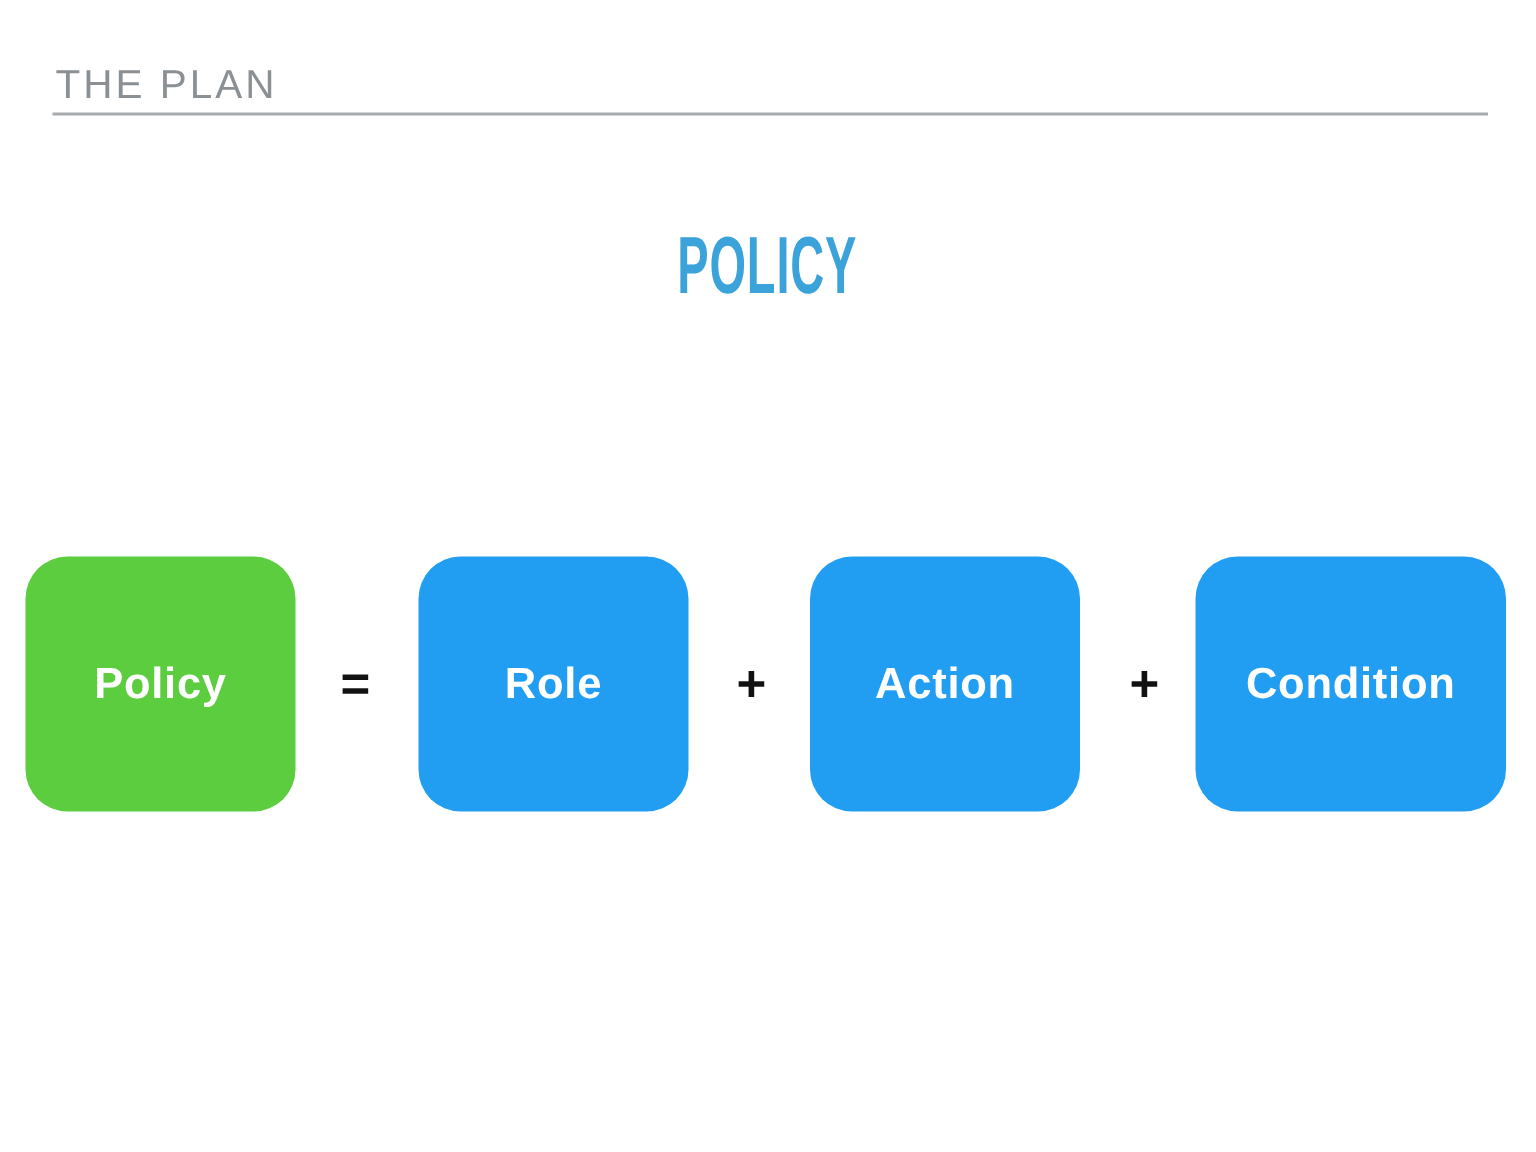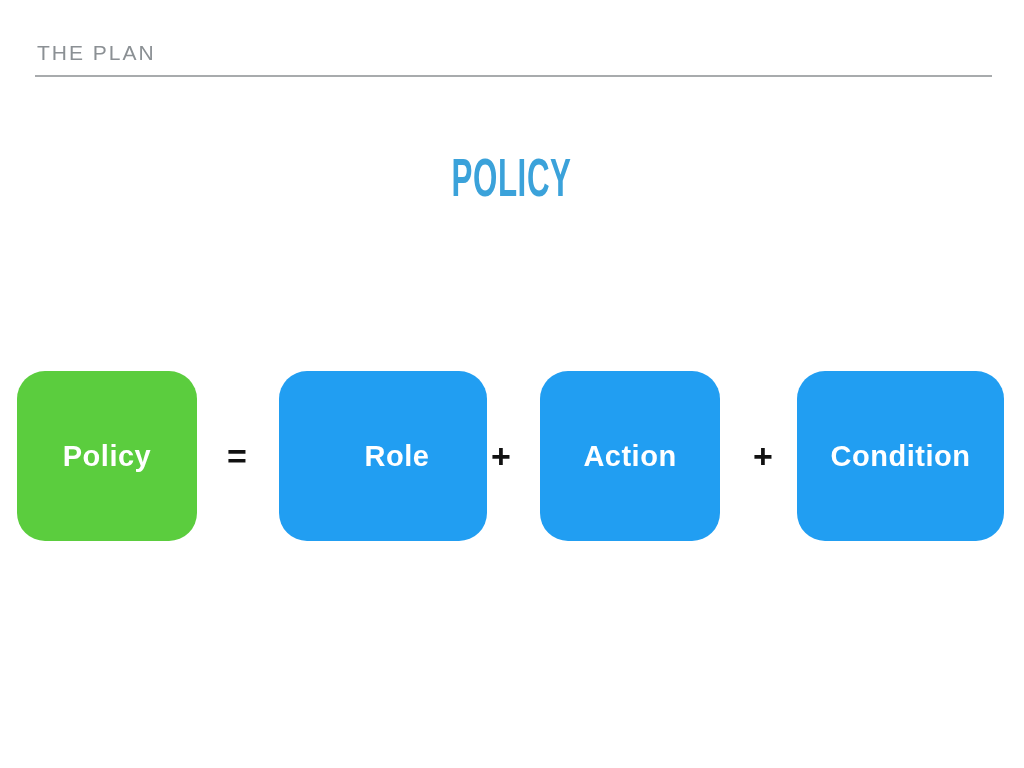--- a/index.html
+++ b/index.html
@@ -12,21 +12,21 @@
     position: relative;
     width: 1024px;
     height: 768px;
     background: #ffffff;
     overflow: hidden;
   }
   .header-label {
     position: absolute;
     left: 37px;
     top: 41px;
-    font-size: 21px;
+    font-size: 27px;
     font-weight: 400;
     letter-spacing: 2px;
     color: #8b9094;
   }
   .header-rule {
     position: absolute;
     left: 35px;
     top: 75px;
     width: 957px;
     height: 2px;
@@ -98,21 +98,21 @@
   </div>
 
   <div class="equation">
 
     <div class="box box-policy" style="background-color: rgb(91, 205, 62);">
       <span class="box-label" style="color: rgb(255, 255, 255);">Policy</span>
     </div>
 
     <div class="op op-equals" style="color: rgb(17, 17, 17);">=</div>
 
-    <div class="box box-role" style="background-color: rgb(33, 158, 242); padding-left: 28px;">
+    <div class="box box-role" style="background-color: rgb(33, 158, 242);">
       <span class="box-label" style="color: rgb(255, 255, 255);">Role</span>
     </div>
 
     <div class="op op-plus-1" style="color: rgb(17, 17, 17);">+</div>
 
     <div class="box box-action" style="background-color: rgb(33, 158, 242); border-radius: 28px;">
       <span class="box-label" style="color: rgb(255, 255, 255);">Action</span>
     </div>
 
     <div class="op op-plus-2" style="color: rgb(17, 17, 17);">+</div>

